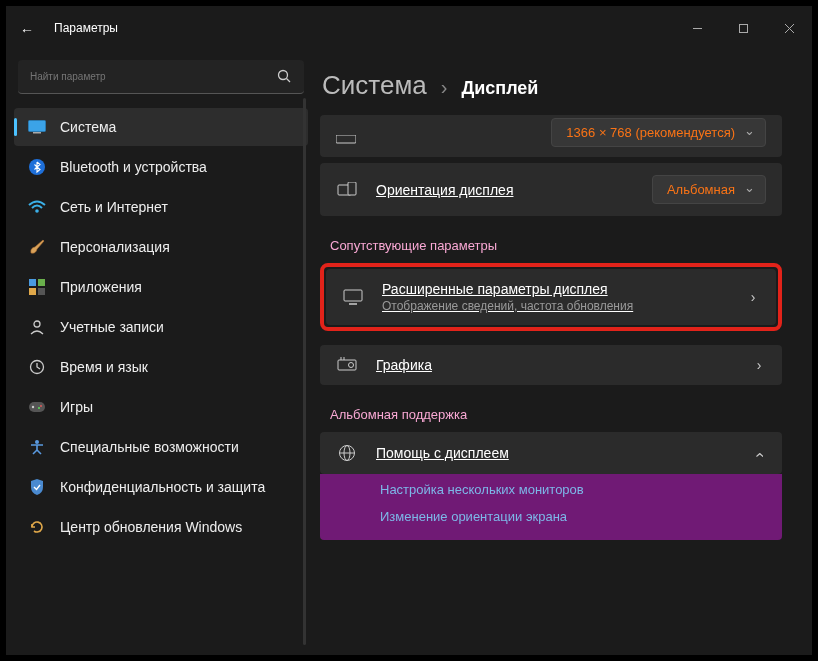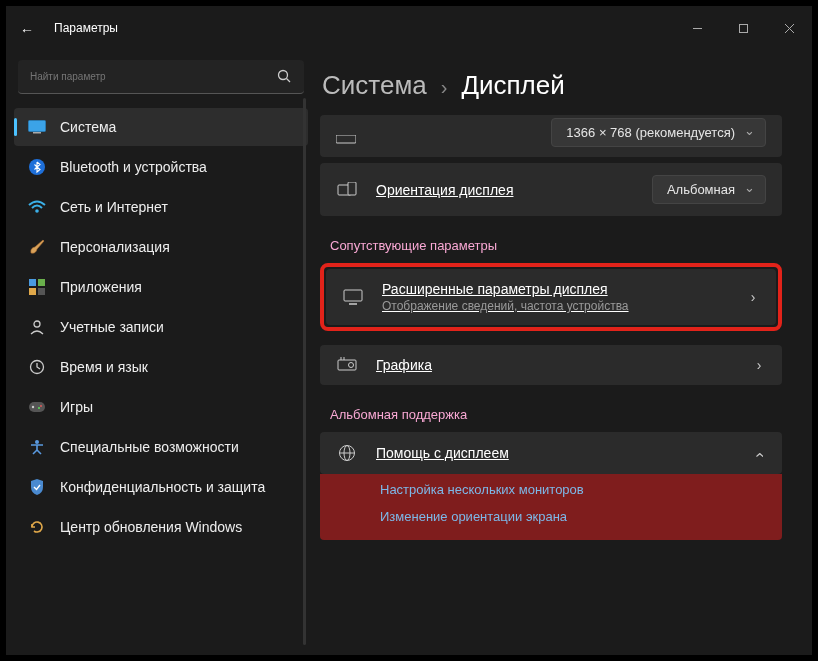--- a/index.html
+++ b/index.html
@@ -63,33 +63,33 @@
 .nav-item.active::before{
   content:""; position:absolute; left:0; top:10px; bottom:10px; width:3px;
   background:#4cc2ff; border-radius:2px;
 }
 .nav-item .nicon { width:18px; height:18px; display:flex; align-items:center; justify-content:center; flex-shrink:0;}
 
 .main { flex:1; padding: 10px 30px 0 4px; overflow-y:auto; }
 .breadcrumb { display:flex; align-items:baseline; gap:14px; margin: 10px 0 18px 2px;}
 .breadcrumb .bc { font-size:26px; color:#bbb; }
 .breadcrumb .sep { font-size:20px; color:#888; }
-.breadcrumb .cur { font-size:26px; font-weight:400; color:#fff; }
+.breadcrumb .cur { font-size:18px; font-weight:700; color:#fff; }
 
 .card {
   background:#2b2b2b; border-radius:4px;
   padding: 12px 16px; margin-bottom:6px;
   display:flex; align-items:center; gap:18px;
 }
 .card .cicon { width:22px; display:flex; align-items:center; justify-content:center; color:#ddd;}
 .card .ctext { flex:1; font-size:14px;text-decoration:underline; }
 .card .sub { font-size:12px; color:#999; margin-top:2px;}
 .dropdown {
   background:#373737; border:1px solid #444; border-radius:4px;
-  padding: 6px 30px 6px 14px; font-size:13px; color:#e5e5e5;
+  padding: 6px 30px 6px 14px; font-size:13px; color:#f97316;
   position:relative; min-width:110px;
 }
 .dropdown::after{ content:"⌄"; position:absolute; right:10px; top:4px; color:#aaa;}
 .chev { color:#ccc; font-size:14px; width:14px; text-align:center;}
 
 .section-title { font-size:13px; color:#f9a8d4; margin: 22px 0 10px 10px;}
 
 .highlight { border:4px solid #e2231a; border-radius:8px; padding:2px; margin-bottom:14px;}
 .highlight .card { margin-bottom:0;}
 
@@ -295,21 +295,21 @@
       <div class="highlight">
         <div class="card">
           <span class="cicon">
             <svg width="20" height="16">
                 <rect x="1" y="1" width="18" height="11" rx="1" fill="none" stroke="#ccc"></rect>
                 <line x1="6" y1="15" x2="14" y2="15" stroke="#ccc" stroke-width="1.5"></line>
               </svg>
           </span>
           <div class="ctext">
             <div>Расширенные параметры дисплея</div>
-            <div class="sub">Отображение сведений, частота устройства</div>
+            <div class="sub">Отображение сведений, частота обновления</div>
           </div>
           <span class="chev">›</span>
         </div>
       </div>
 
       <div class="card">
         <span class="cicon">
           <svg width="20" height="16">
               <rect x="1" y="3" width="18" height="10" rx="1" fill="none" stroke="#ccc"></rect>
               <line x1="4" y1="3" x2="4" y2="0" stroke="#ccc"></line>
@@ -327,20 +327,20 @@
         <span class="cicon">
           <svg width="18" height="18">
               <circle cx="9" cy="9" r="7.5" fill="none" stroke="#ccc"></circle>
               <ellipse cx="9" cy="9" rx="3" ry="7.5" fill="none" stroke="#ccc"></ellipse>
               <line x1="1.5" y1="9" x2="16.5" y2="9" stroke="#ccc"></line>
             </svg>
         </span>
         <div class="ctext">Помощь с дисплеем</div>
         <span class="chev" style="transform:rotate(-90deg) translateX(-2px);font-size:16px;">›</span>
       </div>
-      <div class="links" style="background:#7f1d1d;border-radius:0 0 4px 4px;margin-top:-6px;">
+      <div class="links" style="background:#701a75;border-radius:0 0 4px 4px;margin-top:-6px;">
         <a>Настройка нескольких мониторов</a>
         <a>Изменение ориентации экрана</a>
       </div>
 
     </div>
   </div>
 </div>
 
 </body></html>

